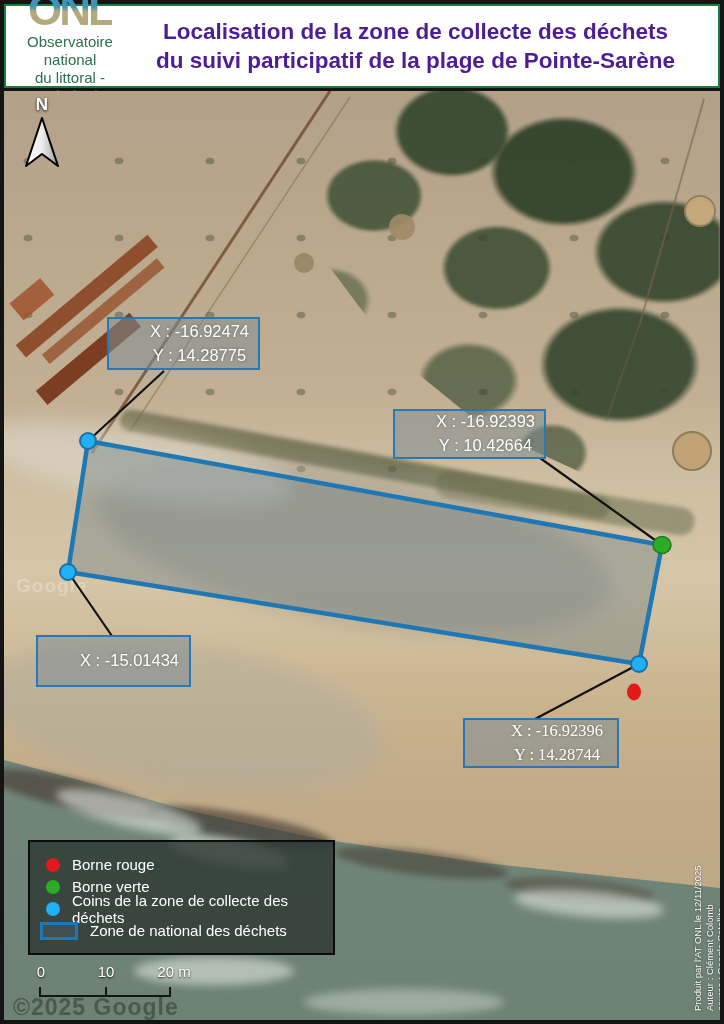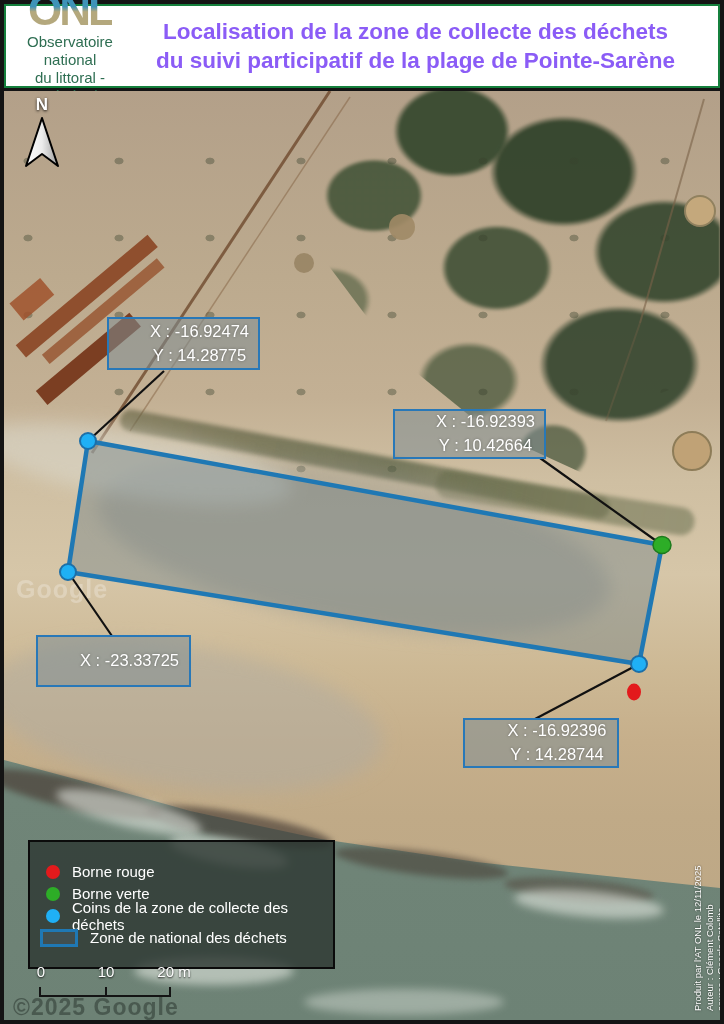--- a/index.html
+++ b/index.html
@@ -14,21 +14,21 @@
     box-sizing:border-box;height:84px;background:#ffffff;
     border:2px solid #15803d;display:flex;align-items:center;
   }
   .logo{width:128px;display:flex;flex-direction:column;align-items:center;justify-content:center;line-height:1;}
   .logo-acronym{
     font-size:44px;font-weight:800;letter-spacing:-3px;
     background:linear-gradient(to bottom,#2e6e52 0%,#2e6e52 20%,#3e93b8 28%,#3e93b8 42%,#b4a87d 54%,#b4a87d 100%);
     -webkit-background-clip:text;background-clip:text;color:transparent;
   }
   .logo-sub{font-size:15px;color:#2e6e52;text-align:center;line-height:1.2;margin-top:1px;}
-  .title{flex:1;text-align:center;font-weight:bold;font-size:22.5px;color:#8b5cf6;line-height:1.3;padding-right:21px;}
+  .title{flex:1;text-align:center;font-weight:bold;font-size:22.5px;color:#4c1d95;line-height:1.3;padding-right:21px;}
   
   .map{
     position:relative;width:716px;height:929px;margin-top:3px;overflow:hidden;
     background:linear-gradient(180deg,#b3a089 0%,#bcaa8e 20%,#c3b094 33%,#cfbfa2 42%,#d6c6a8 52%,#cdb995 62%,#c6af8b 70%,#c0aa87 78%,#baa584 100%);
   }
   .abs{position:absolute;}
   .blob{position:absolute;border-radius:50%;}
   
   .veg{
     left:158px;top:-8px;width:558px;height:402px;
@@ -71,26 +71,26 @@
   .coord{
     box-sizing:border-box;border:2px solid #2878b8;background:rgba(128,142,147,.55);
     color:#fff;font-size:16.5px;text-align:center;line-height:1.45;
     display:flex;flex-direction:column;justify-content:center;
     text-shadow:0 0 3px rgba(0,0,0,.35);
     padding-left:32px;
   }
   .coord-nw{left:103px;top:226px;width:153px;height:53px;}
   .coord-ne{left:389px;top:318px;width:153px;height:50px;}
   .coord-sw{left:32px;top:544px;width:155px;height:52px;}
-  .coord-se{left:459px;top:627px;width:156px;height:50px;}
+  .coord-se{left:459px;top:627px;width:156px;height:50px;font-family:Liberation Serif, serif;}
   
   .legend{
     left:24px;top:749px;width:307px;box-sizing:border-box;
     background:rgba(44,54,49,.8);border:2px solid #0b0b0b;
-    padding:21px 10px;color:#fff;font-size:15px;
+    padding:14px 10px;color:#fff;font-size:15px;
     display:flex;flex-direction:column;gap:5px;
   }
   .legend-row{display:flex;align-items:center;gap:12px;height:17px;}
   .sw-dot{width:14px;height:14px;border-radius:50%;flex:0 0 auto;margin-left:6px;}
   .sw-red{background:#e31a1c;}
   .sw-green{background:#2dad27;}
   .sw-cyan{background:#1fb0f5;}
   .sw-zone{width:32px;height:12px;border:3px solid #1f78b4;background:rgba(72,88,94,.55);flex:0 0 auto;}
   
   .scale-label{color:#fff;font-size:15px;text-shadow:0 1px 2px rgba(0,0,0,.85);top:872px;transform:translateX(-50%);}
@@ -98,21 +98,21 @@
     left:35px;top:896px;width:132px;height:10px;box-sizing:border-box;
     border-left:2px solid #141414;border-right:2px solid #141414;border-bottom:2px solid #141414;
   }
   .scale-mid{position:absolute;left:50%;top:0;width:2px;height:10px;background:#141414;}
   
   .credits{
     left:688px;top:920px;transform:rotate(-90deg);transform-origin:top left;
     color:#fff;font-size:9.5px;line-height:11.5px;white-space:nowrap;
     text-shadow:0 0 2px rgba(0,0,0,.65);
   }
-  .wm-mid{left:12px;top:484px;font-size:25px;font-weight:bold;color:rgba(255,255,255,.26);letter-spacing:1px;}
+  .wm-mid{left:12px;top:484px;font-size:19px;font-weight:bold;color:rgba(255,255,255,.26);letter-spacing:1px;}
   .wm-bot{left:9px;top:903px;font-size:23px;font-weight:bold;color:rgba(38,48,42,.5);letter-spacing:1px;}
 </style>
 </head>
 <body>
 
 <div class="page">
 
   <div class="header">
     <div class="logo">
       <div class="logo-acronym">ONL</div>
@@ -199,21 +199,21 @@
 
     <div class="abs coord coord-nw">
       <div>X : -16.92474</div>
       <div>Y : 14.28775</div>
     </div>
     <div class="abs coord coord-ne">
       <div>X : -16.92393</div>
       <div>Y : 10.42664</div>
     </div>
     <div class="abs coord coord-sw">
-      <div>X : -23.33725</div>
+      <div>X : -15.01434</div>
     </div>
     <div class="abs coord coord-se">
       <div>X : -16.92396</div>
       <div>Y : 14.28744</div>
     </div>
 
     <div class="abs legend">
       <div class="legend-row">
         <span class="sw-dot sw-red"></span>
         <span>Borne rouge</span>

